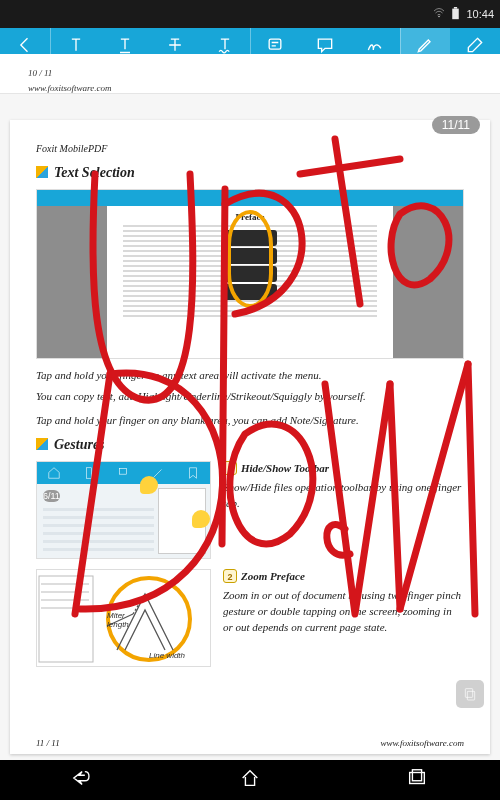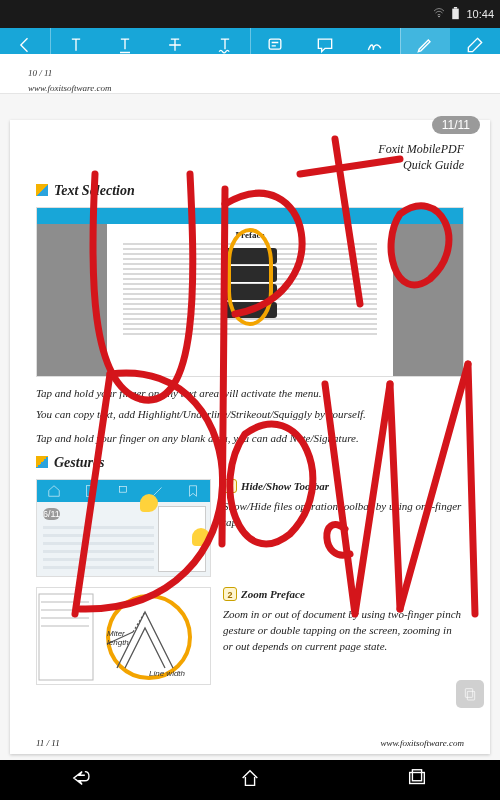--- a/index.html
+++ b/index.html
@@ -19,21 +19,21 @@
 
   
   .docwrap { position: absolute; top: 54px; left: 0; right: 0; bottom: 40px; background: #f6f6f6; overflow: hidden; }
 
   
   .prevstrip { position: absolute; top: 0; left: 0; right: 0; height: 40px; background: #fff; border-bottom: 1px solid #e5e5e5; font-size: 9px; font-style: italic; color: #333; display:flex; justify-content: space-between; padding: 14px 28px 0 28px; font-family: "Segoe Script","Comic Sans MS",cursive; flex-direction: column;}
   .badge { position: absolute; top: 62px; right: 20px; background: #9a9a9a; color: #fff; font-family: sans-serif; font-size: 12px; padding: 2px 10px; border-radius: 10px; z-index: 5;}
 
   
   .page { position: absolute; top: 66px; left: 10px; right: 10px; bottom: 6px; background: #fff; box-shadow: 0 1px 3px rgba(0,0,0,.2); padding: 22px 26px 10px 26px; font-style: italic; color: #222; }
-  .page .hdr { text-align: right; font-size: 12px; line-height: 1.3; margin-bottom: 10px; }
+  .page .hdr { text-align: left; font-size: 10px; line-height: 1.3; margin-bottom: 10px; }
   .sect { font-size: 14px; font-weight: 600; margin: 6px 0 8px 0; }
   .sect::before { content:""; display:inline-block; width:12px; height:12px; margin-right:6px;
     background: linear-gradient(135deg,#f5b200 50%,#2aa3dd 50%); vertical-align: -1px;}
 
   .thumb1 { width: 100%; height: 170px; background:#f0f0f0; border:1px solid #ddd; position:relative; overflow:hidden;}
   .thumb1 .tbar { height:16px; background:#18a6d8;}
   .thumb1 .side { position:absolute; top:16px; bottom:0; width:70px; background:#8d8d8d;}
   .thumb1 .side.r { right:0;}
   .thumb1 .mid { position:absolute; top:16px; left:70px; right:70px; bottom:0; background:#fff; padding:6px 16px;}
   .thumb1 .mid .ttl{ text-align:center; font-weight:700; font-size:9px; font-family:serif; font-style:normal;}
@@ -151,21 +151,20 @@
   <div class="prevstrip">
     <span>10 / 11</span>
     <span>www.foxitsoftware.com</span>
   </div>
 
   <div class="badge">11/11</div>
 
   <div class="page">
     <div class="hdr">
       <div>Foxit MobilePDF</div>
-      <div>Quick Guide</div>
     </div>
 
     <div class="sect">Text Selection</div>
 
     <div class="thumb1">
       <div class="tbar"></div>
       <div class="side"></div>
         <div class="side r"></div>
       <div class="mid">
         <div class="ttl">Preface</div>

